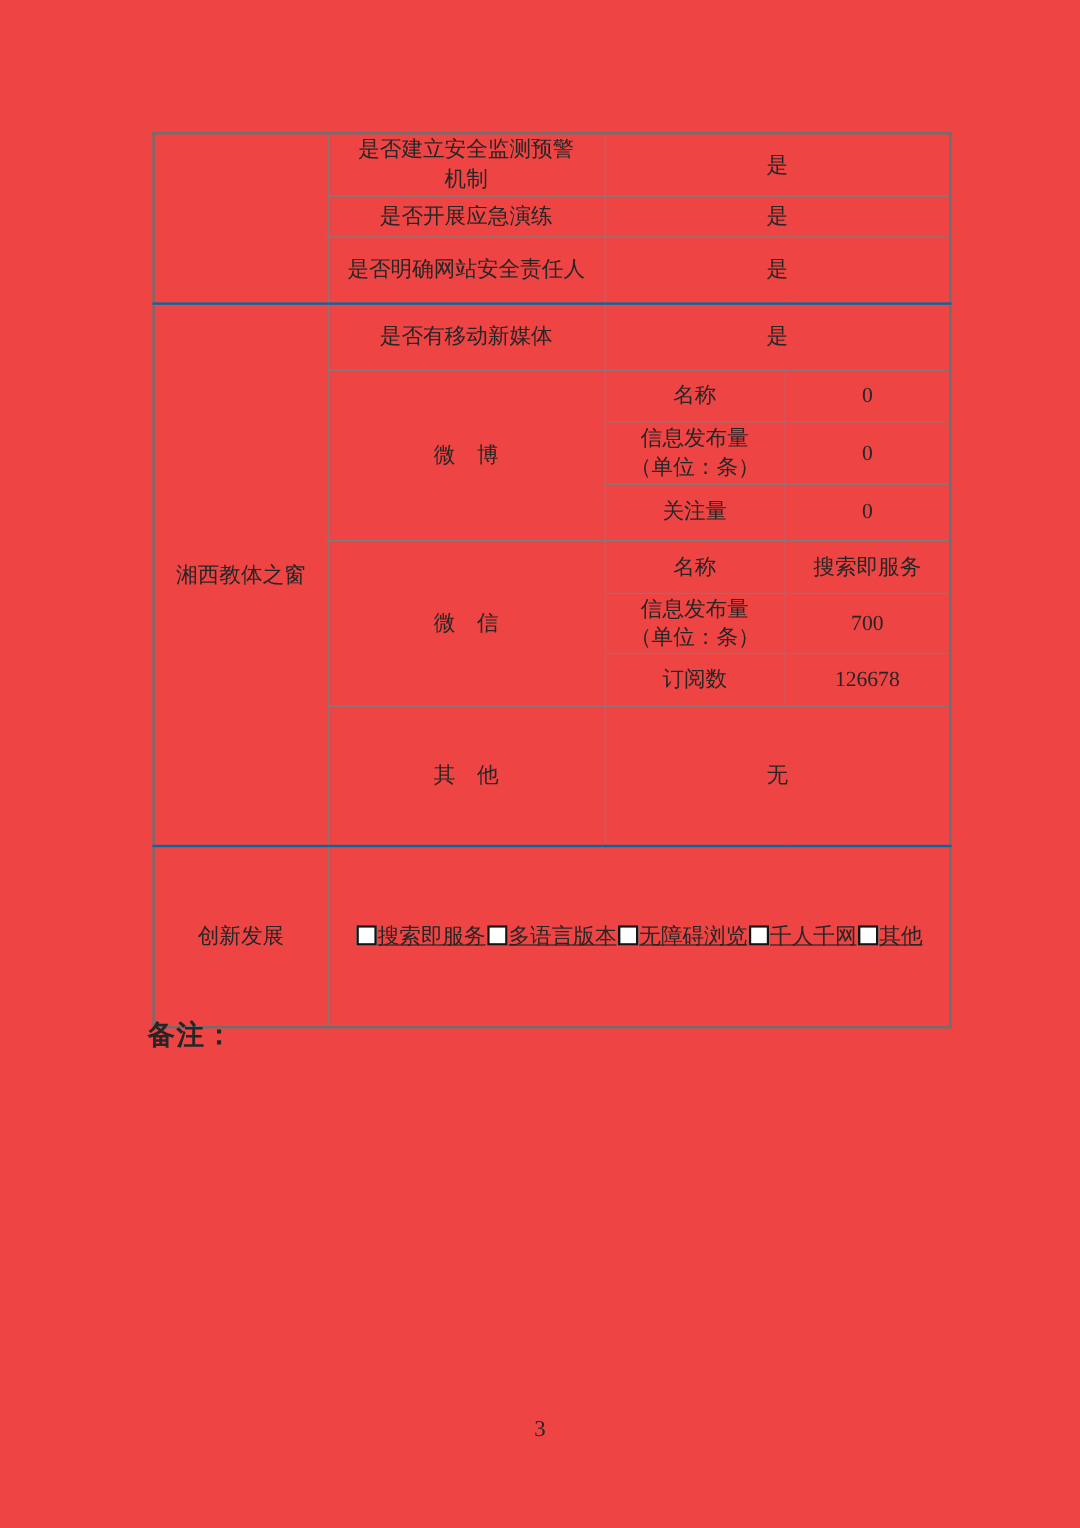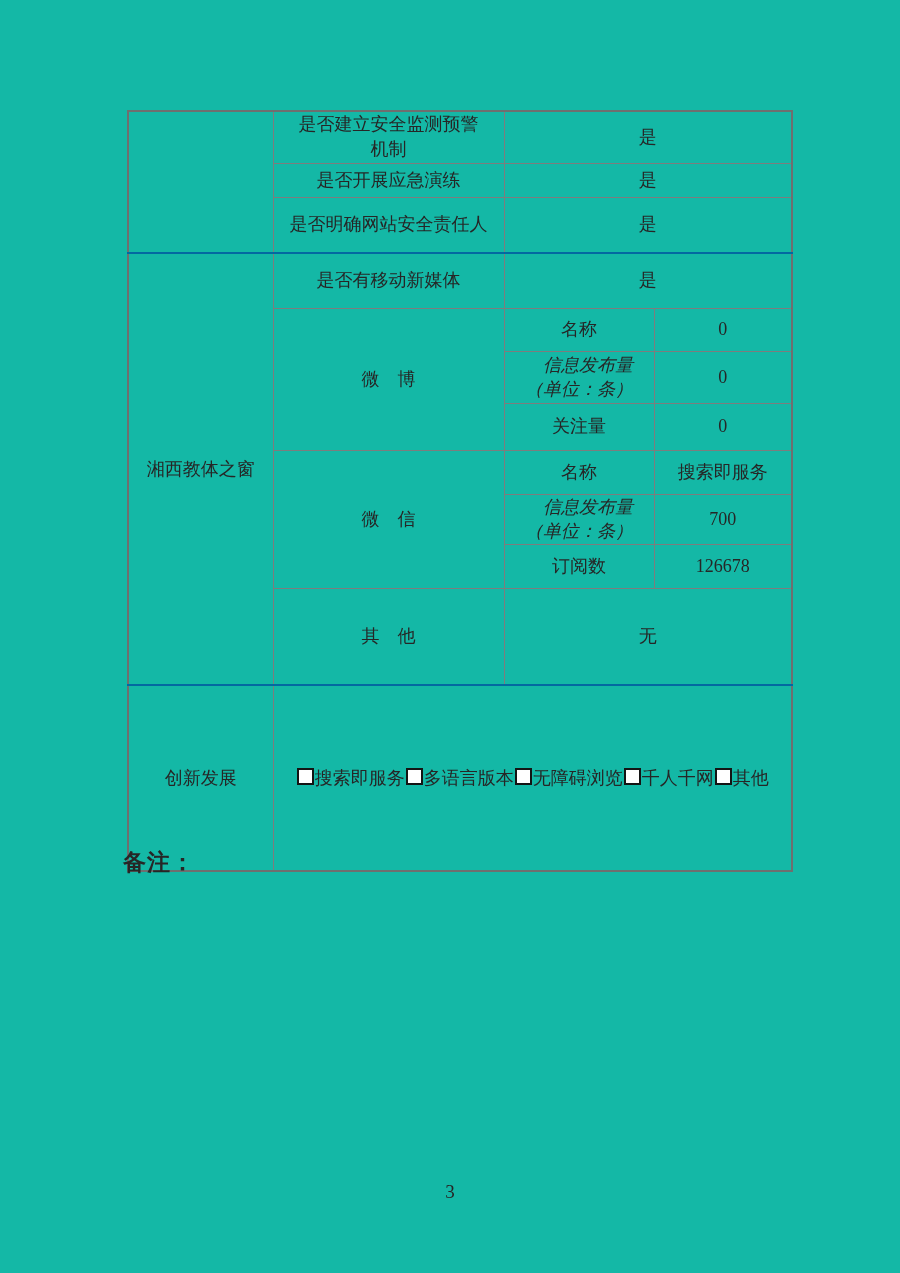--- a/index.html
+++ b/index.html
@@ -11,21 +11,21 @@
     width: 900px;
     height: 1273px;
     position: relative;
     font-family: "Liberation Serif", "DejaVu Serif", serif;
     color: #262626;
   }
   .sheet {
     position: absolute;
     left: 0; top: 0;
     width: 900px; height: 1273px;
-    background: #14b8a6;
+    background: #ef4444;
     overflow: hidden;
   }
   table.report {
     position: absolute;
     left: 127px;
     top: 110px;
     width: 664px;
     border-collapse: collapse;
     table-layout: fixed;
     border: 2px solid #6f6f6f;
@@ -39,29 +39,29 @@
     padding: 0 6px;
   }
   tr.section-start td {
     border-top: 2px solid #0369a1;
   }
   td.qlabel {
     padding: 0 16px;
   }
   .ln-block {
     display: inline-block;
-    text-align: right;
+    text-align: center;
     line-height: 24px;
-    font-style: italic;
   }
   td.innovation-cell {
     white-space: nowrap;
     font-size: 19px;
     padding: 0 10px 20px 10px;
     overflow: visible;
+    text-decoration: underline;
   }
   .cb {
     display: inline-block;
     width: 13px;
     height: 13px;
     border: 2.5px solid #141414;
     background: #ffffff;
     vertical-align: -1.5px;
     margin: 0 1px;
   }
@@ -152,26 +152,26 @@
             <div>（单位：条）</div>
           </span>
         </td>
         <td>700</td>
       </tr>
       <tr style="height:44px">
         <td>订阅数</td>
         <td>126678</td>
       </tr>
 
-      <tr style="height:97px">
+      <tr style="height:117px">
         <td>其　他</td>
         <td colspan="2">无</td>
       </tr>
 
-      <tr class="section-start" style="height:186px">
+      <tr class="section-start" style="height:151px">
         <td>创新发展</td>
         <td colspan="3" class="innovation-cell">
           <span class="cb"></span><span>搜索即服务</span><span class="cb"></span><span>多语言版本</span><span class="cb"></span><span>无障碍浏览</span><span class="cb"></span><span>千人千网</span><span class="cb"></span><span>其他</span>
         </td>
       </tr>
     </tbody>
   </table>
 
   <div class="remark">备注：</div>
 

